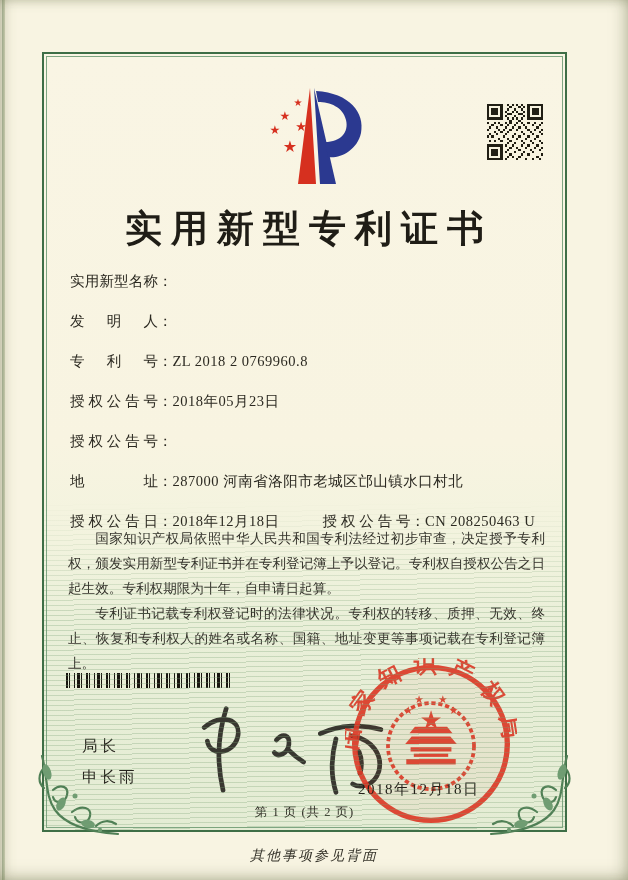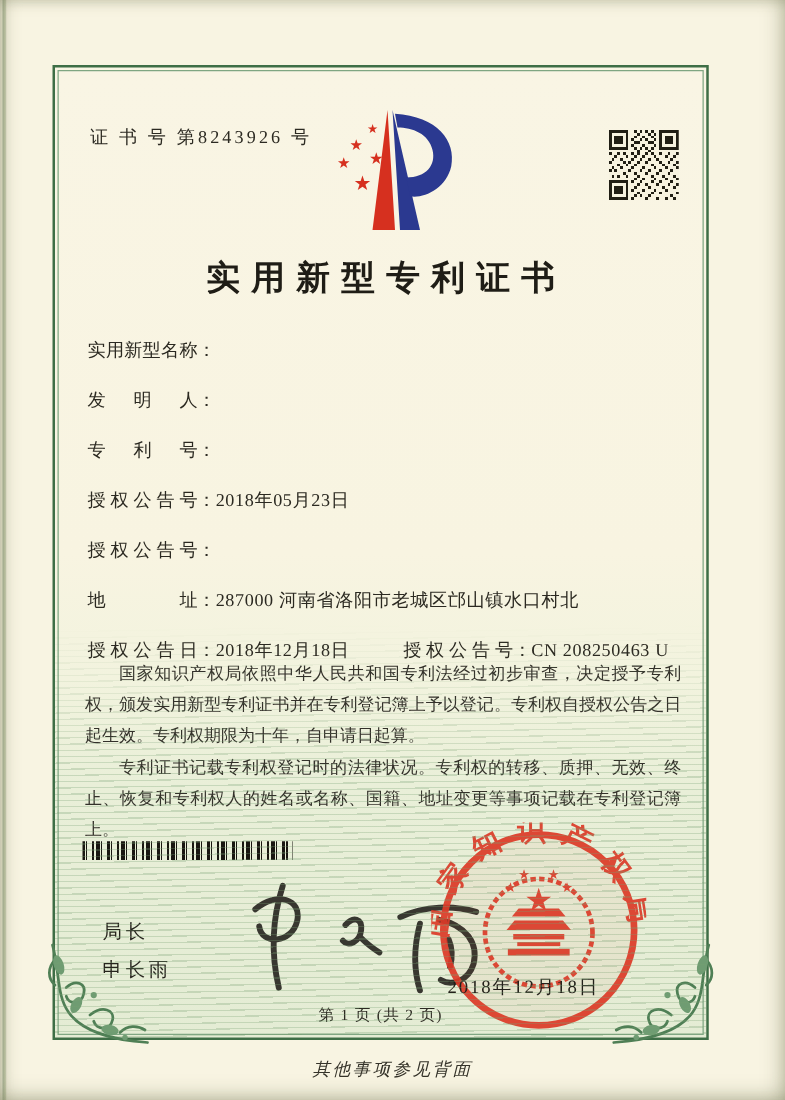--- a/index.html
+++ b/index.html
@@ -44,21 +44,21 @@
   .cert-no{
     position:absolute;left:28px;top:46px;
     font-size:14.5px;letter-spacing:2.5px;color:#2c2a22;
   }
 
   .logo{position:absolute;left:208px;top:28px;width:120px;height:110px;}
   .qr{position:absolute;right:22px;top:50px;width:56px;height:56px;}
 
   .title{
     position:absolute;left:0;right:0;top:150px;text-align:center;
-    font-size:27px;font-weight:bold;letter-spacing:9px;color:#1f1d16;
+    font-size:37px;font-weight:bold;letter-spacing:9px;color:#1f1d16;
     text-indent:9px; 
   }
 
   .fields{position:absolute;left:26px;right:18px;top:218px;color:#2b2921;}
   .f-row{display:flex;align-items:center;margin-bottom:21px;font-size:14.5px;line-height:19px;}
   .f-label{width:88px;text-align:justify;text-align-last:justify;flex:0 0 88px;}
   .f-colon{flex:0 0 14px;}
   .f-value{letter-spacing:.5px;}
   .grant-pair{display:flex;}
   .grant-pair .f-value{width:150px;flex:0 0 150px;}
@@ -107,21 +107,20 @@
   }
 </style>
 </head>
 <body>
 
 <div class="page">
   <div class="edge-line-left"></div>
 
   <div class="cert">
 
-    <div class="cert-no">证 书 号 第8243926 号</div>
 
     <svg class="logo" viewBox="0 0 120 110" aria-hidden="true">
       <g font-family="DejaVu Sans, sans-serif" fill="#d6301f" text-anchor="middle">
         <text x="46" y="24" font-size="10">★</text>
         <text x="33" y="38" font-size="12">★</text>
         <text x="49" y="49" font-size="13">★</text>
         <text x="23" y="52" font-size="12">★</text>
         <text x="38" y="70" font-size="16">★</text>
       </g>
       <path d="M58,6 L46,102 L64,102 Z" fill="#d6301f"></path>
@@ -156,20 +155,21 @@
         <span class="f-label">实用新型名称</span>
           <span class="f-colon">：</span>
       </div>
       <div class="f-row">
         <span class="f-label">发明人</span>
           <span class="f-colon">：</span>
       </div>
       <div class="f-row">
         <span class="f-label">专利号</span>
           <span class="f-colon">：</span>
+          <span class="f-value">ZL 2018 2 0769960.8</span>
       </div>
       <div class="f-row">
         <span class="f-label">授权公告号</span>
           <span class="f-colon">：</span>
           <span class="f-value">2018年05月23日</span>
       </div>
       <div class="f-row">
         <span class="f-label">授权公告号</span>
           <span class="f-colon">：</span>
       </div>

